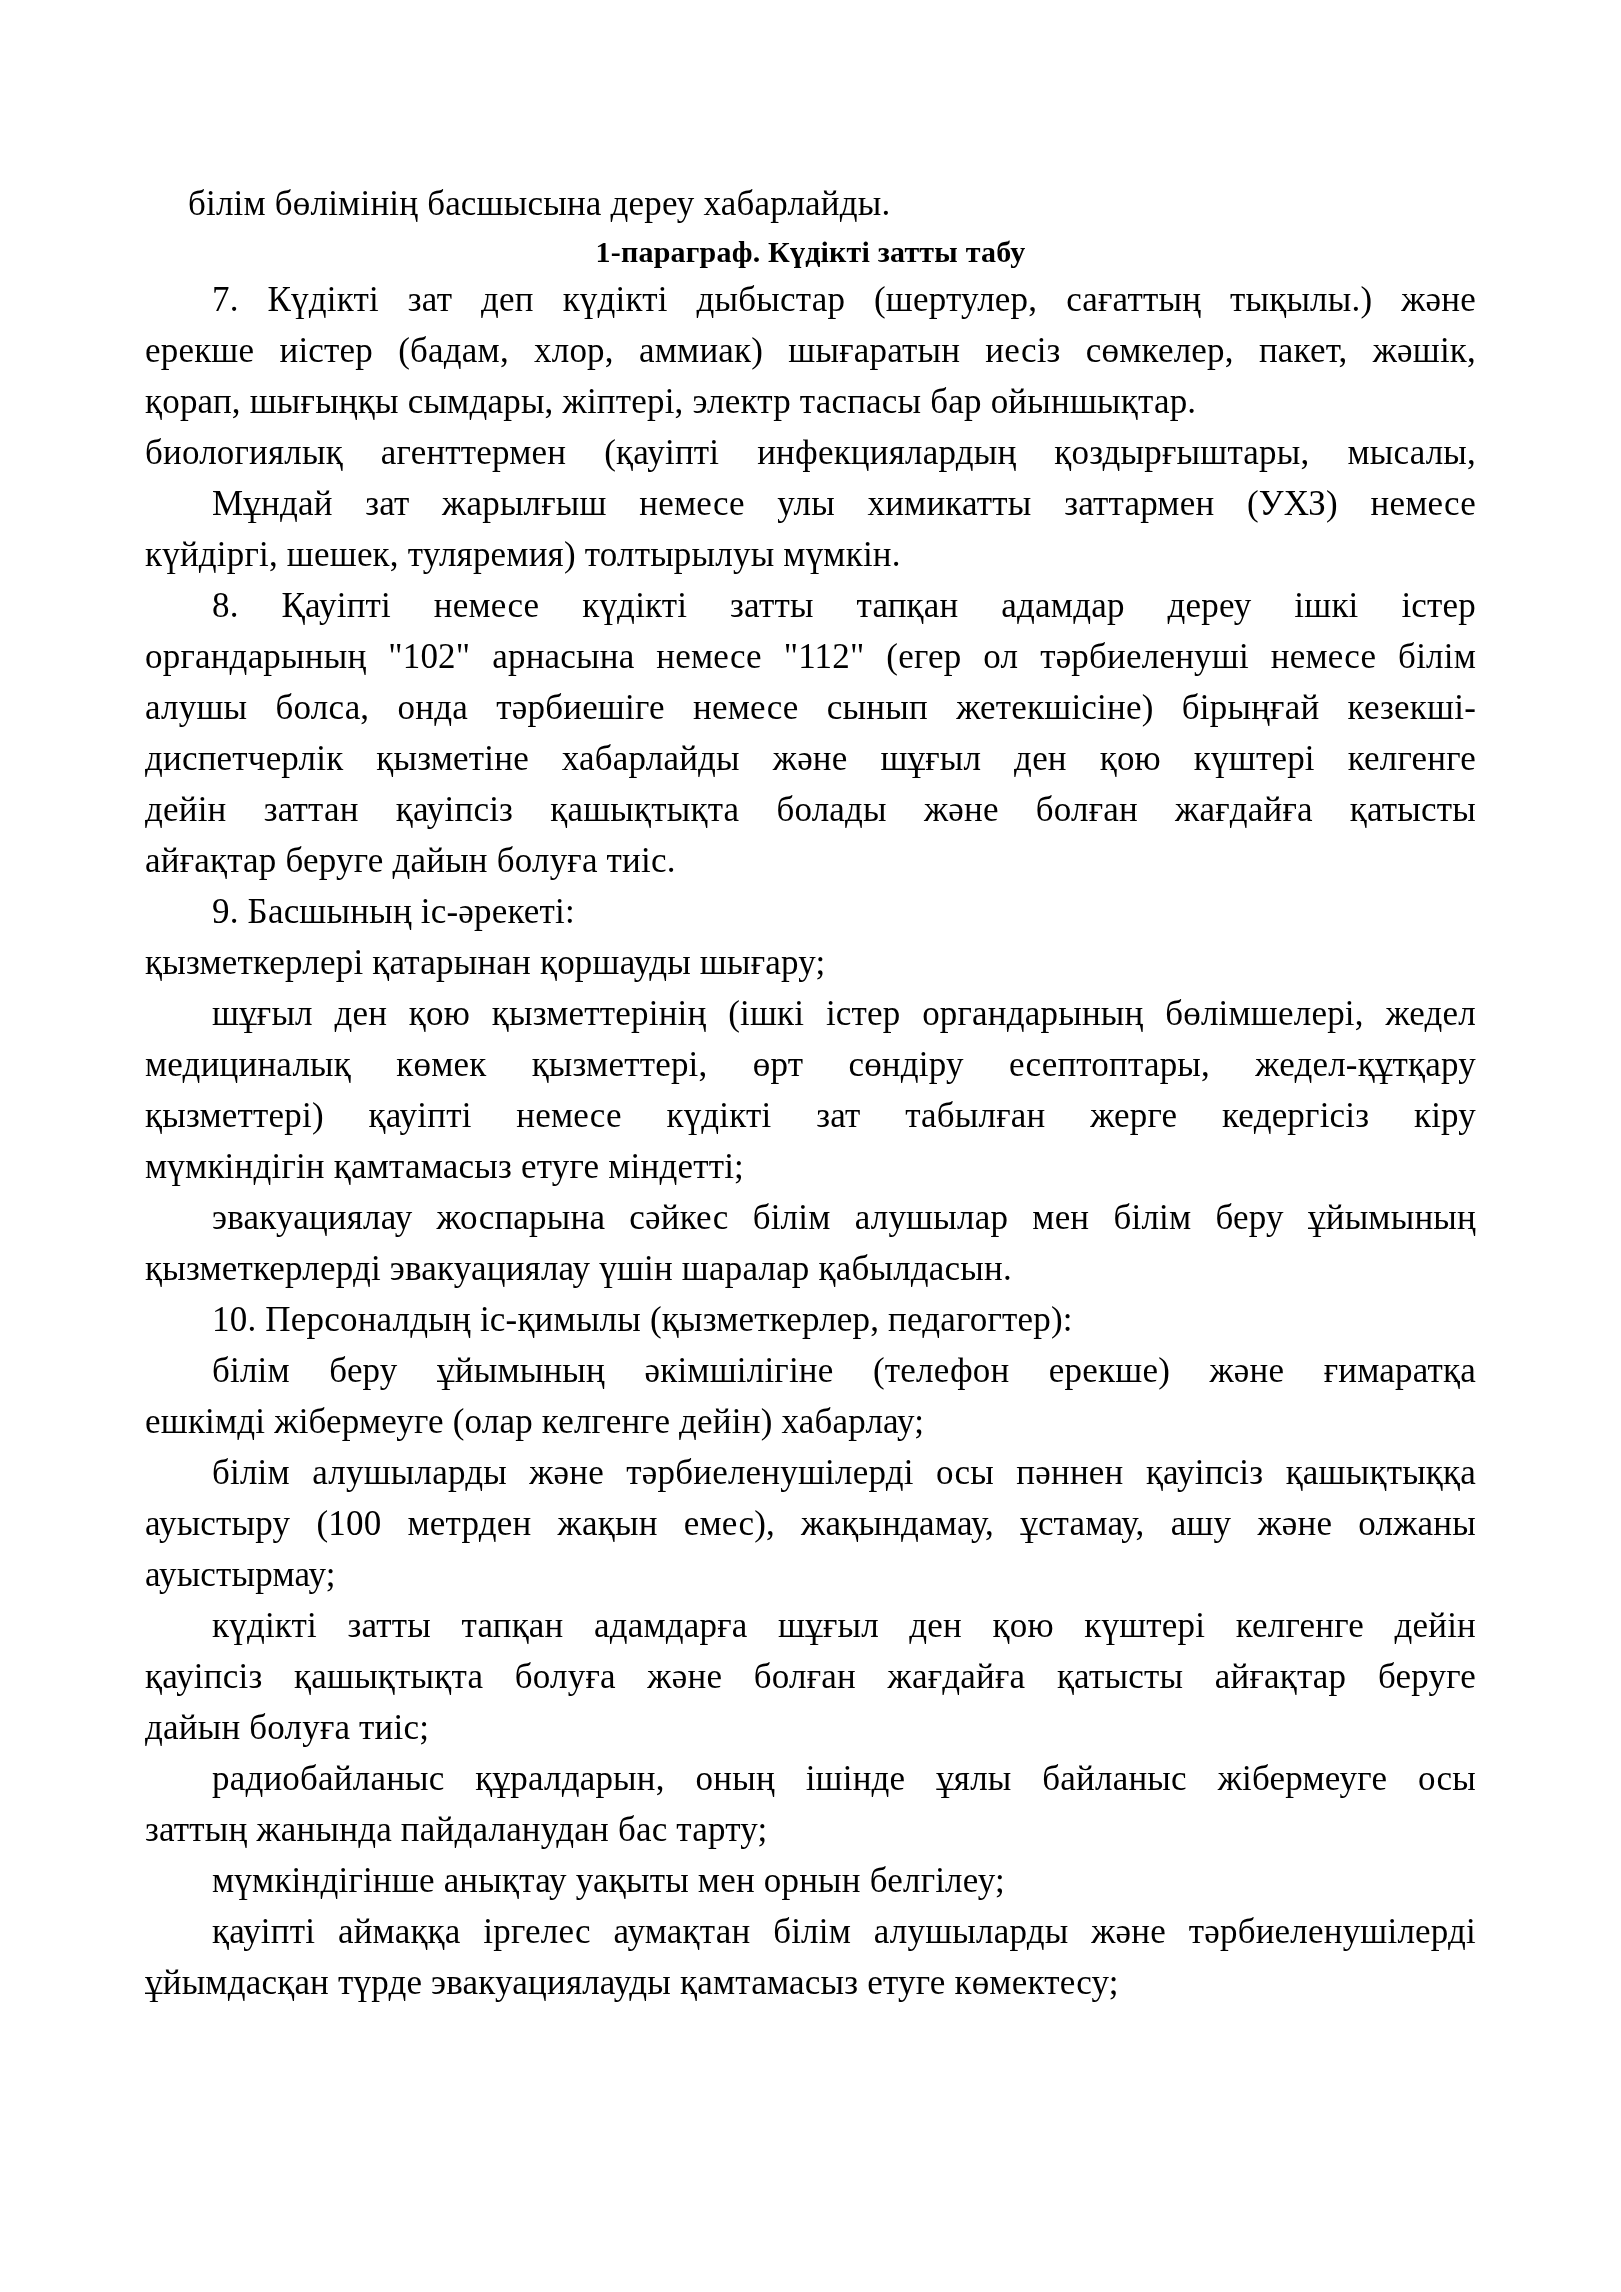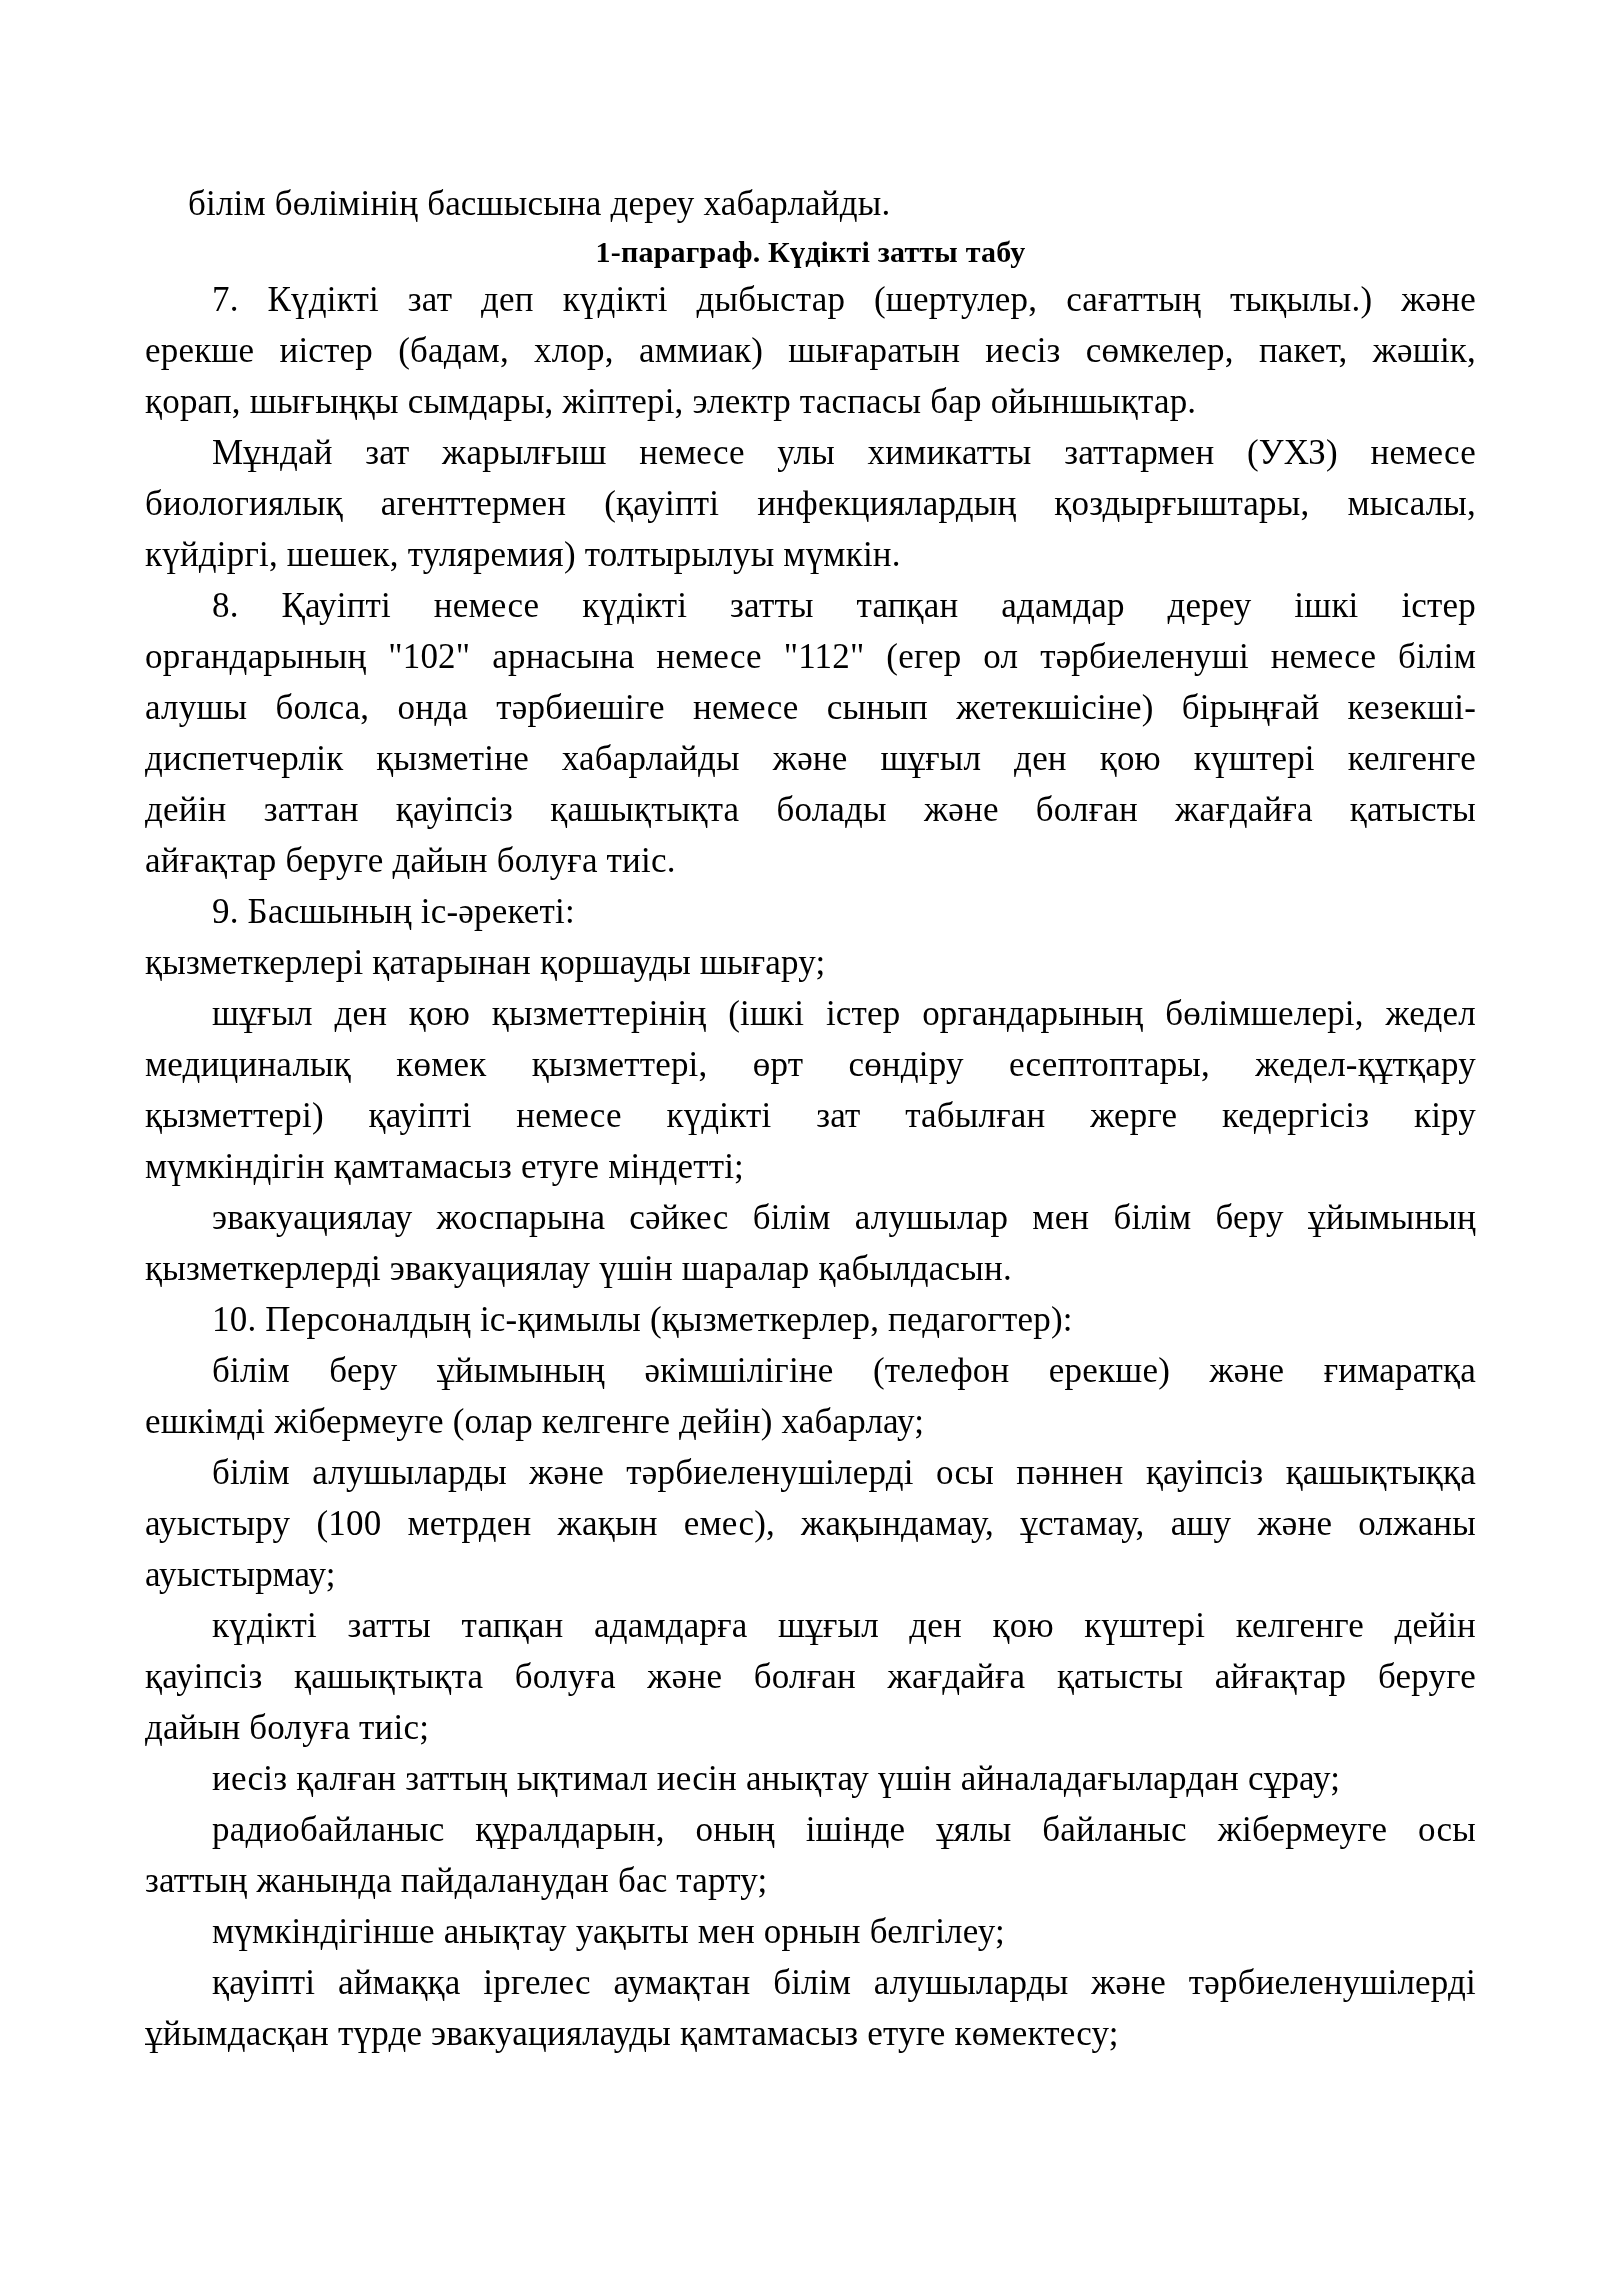--- a/index.html
+++ b/index.html
@@ -72,22 +72,22 @@
 
     <h2 class="heading">1-параграф. Күдікті затты табу</h2>
 
     <div class="para">
       <div class="line first">7. Күдікті зат деп күдікті дыбыстар (шертулер, сағаттың тықылы.) және</div>
       <div class="line">ерекше иістер (бадам, хлор, аммиак) шығаратын иесіз сөмкелер, пакет, жәшік,</div>
       <div class="line last">қорап, шығыңқы сымдары, жіптері, электр таспасы бар ойыншықтар.</div>
     </div>
 
     <div class="para">
+      <div class="line">биологиялық агенттермен (қауіпті инфекциялардың қоздырғыштары, мысалы,</div>
       <div class="line first">Мұндай зат жарылғыш немесе улы химикатты заттармен (УХЗ) немесе</div>
-      <div class="line">биологиялық агенттермен (қауіпті инфекциялардың қоздырғыштары, мысалы,</div>
       <div class="line last">күйдіргі, шешек, туляремия) толтырылуы мүмкін.</div>
     </div>
 
     <div class="para">
       <div class="line first">8. Қауіпті немесе күдікті затты тапқан адамдар дереу ішкі істер</div>
       <div class="line">органдарының "102" арнасына немесе "112" (егер ол тәрбиеленуші немесе білім</div>
       <div class="line">алушы болса, онда тәрбиешіге немесе сынып жетекшісіне) бірыңғай кезекші-</div>
       <div class="line">диспетчерлік қызметіне хабарлайды және шұғыл ден қою күштері келгенге</div>
       <div class="line">дейін заттан қауіпсіз қашықтықта болады және болған жағдайға қатысты</div>
       <div class="line last">айғақтар беруге дайын болуға тиіс.</div>
@@ -127,23 +127,20 @@
       <div class="line">ауыстыру (100 метрден жақын емес), жақындамау, ұстамау, ашу және олжаны</div>
       <div class="line last">ауыстырмау;</div>
     </div>
 
     <div class="para">
       <div class="line first">күдікті затты тапқан адамдарға шұғыл ден қою күштері келгенге дейін</div>
       <div class="line">қауіпсіз қашықтықта болуға және болған жағдайға қатысты айғақтар беруге</div>
       <div class="line last">дайын болуға тиіс;</div>
     </div>
 
-    <div class="para">
-      <div class="line first last">иесіз қалған заттың ықтимал иесін анықтау үшін айналадағылардан сұрау;</div>
-    </div>
 
     <div class="para">
       <div class="line first">радиобайланыс құралдарын, оның ішінде ұялы байланыс жібермеуге осы</div>
       <div class="line last">заттың жанында пайдаланудан бас тарту;</div>
     </div>
 
     <div class="para">
       <div class="line first last">мүмкіндігінше анықтау уақыты мен орнын белгілеу;</div>
     </div>
 

